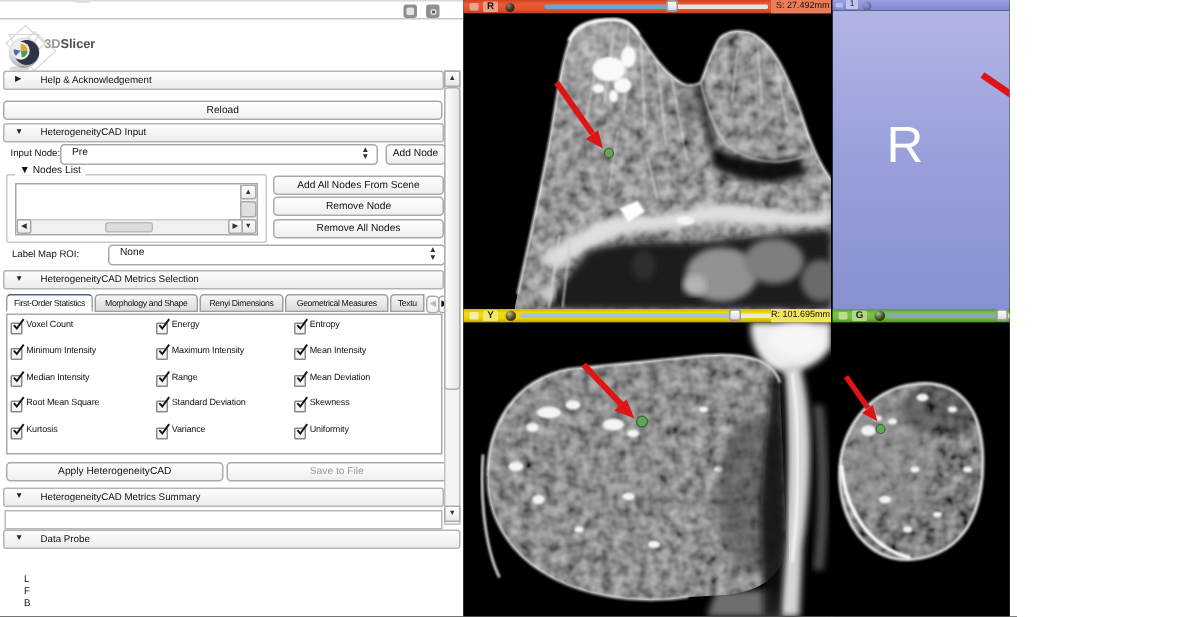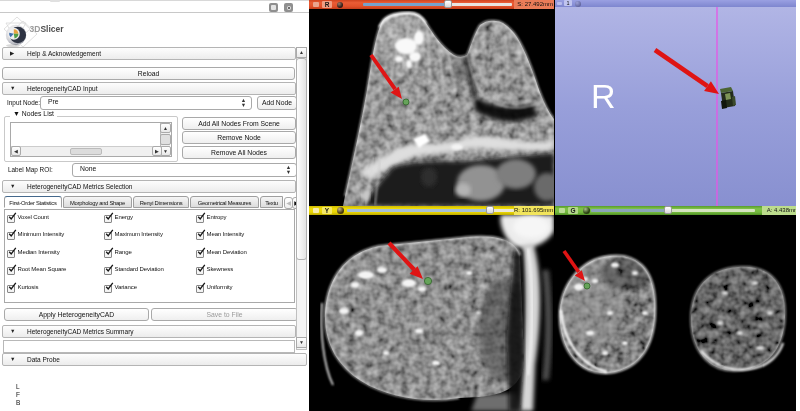--- a/index.html
+++ b/index.html
@@ -1,16 +1,16 @@
 <!DOCTYPE html>
 <html><head>
 <meta charset="utf-8">
 <style>
 html,body{margin:0;padding:0;}
-#root{position:relative;width:796px;height:411px;overflow:hidden;background:#000;font-family:"Liberation Sans",sans-serif;}
+#root{position:relative;width:673px;height:411px;overflow:hidden;background:#000;font-family:"Liberation Sans",sans-serif;}
 #panel{position:absolute;left:0;top:0;width:309px;height:411px;background:#ffffff;}
 .abs{position:absolute;}
 .hdr{position:absolute;left:2px;width:292px;height:11px;background:linear-gradient(#fdfdfd,#ececec);border:1px solid #b4b4b4;border-radius:2px;font-size:6.5px;color:#111;line-height:11px;}
 .hdr .tri{position:absolute;left:7px;top:0px;font-size:5.5px;color:#222;}
 .hdr .t{position:absolute;left:24px;top:0px;}
 .btn{position:absolute;background:linear-gradient(#ffffff,#efefef);border:1px solid #a9a9a9;border-radius:3px;font-size:6.8px;color:#111;text-align:center;white-space:nowrap;overflow:hidden;}
 .lbl{position:absolute;font-size:6.4px;color:#111;white-space:nowrap;}
 .combo{position:absolute;background:#fff;border:1px solid #a9a9a9;border-radius:3px;font-size:6.8px;color:#111;}
 .combo .tx{position:absolute;left:7px;top:1px;}
 .spin{position:absolute;right:3px;top:1px;width:9px;font-size:5.5px;line-height:4.5px;color:#333;text-align:center;}

